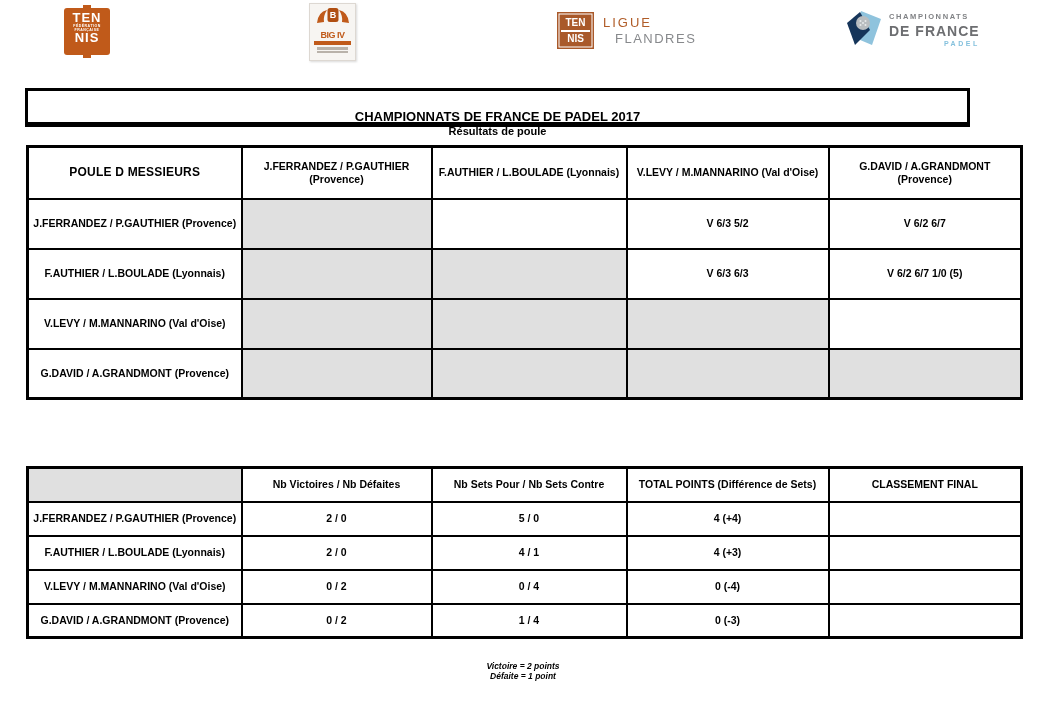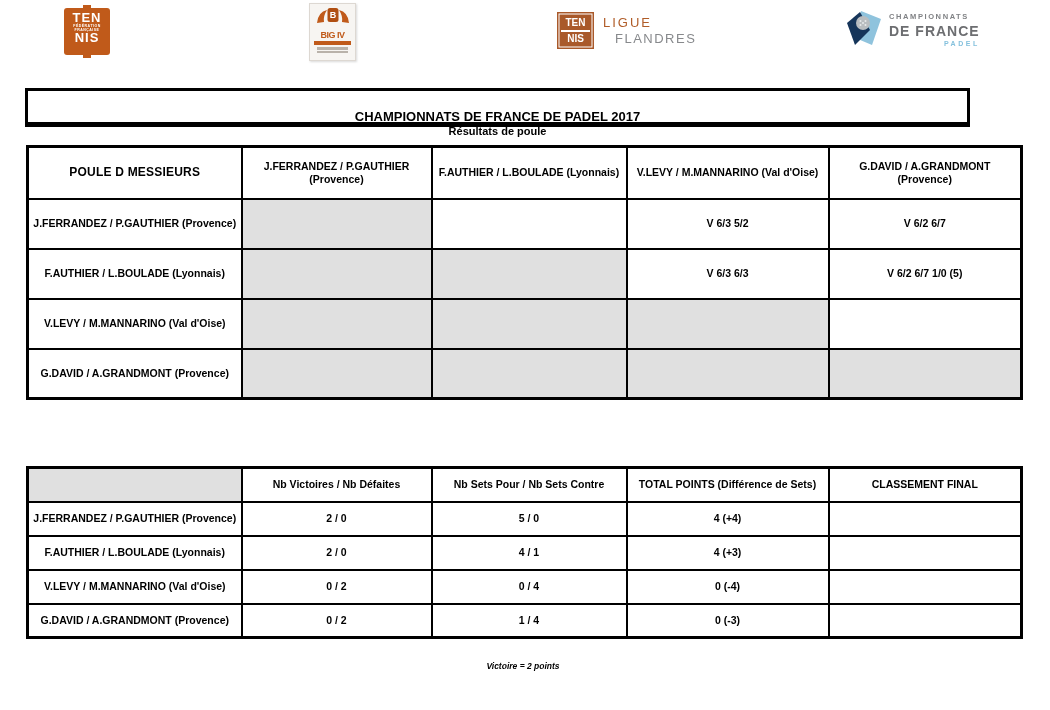--- a/index.html
+++ b/index.html
@@ -243,13 +243,14 @@
     <td>0 / 2</td>
     <td>1 / 4</td>
     <td>0 (-3)</td>
     <td></td>
   </tr>
 </tbody>
   </table>
 
 <div class="legend">
   <div>Victoire = 2 points</div>
+  <div>Défaite = 1 point</div>
 </div>
 
 </body></html>

